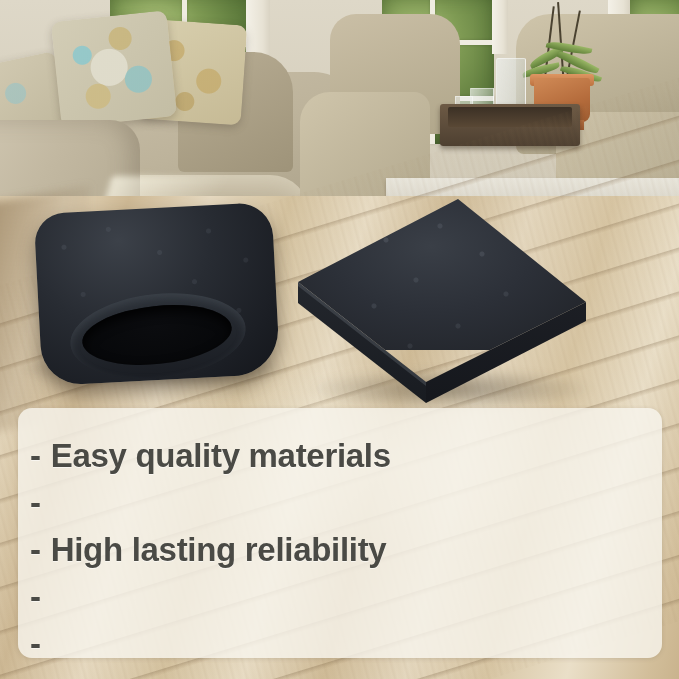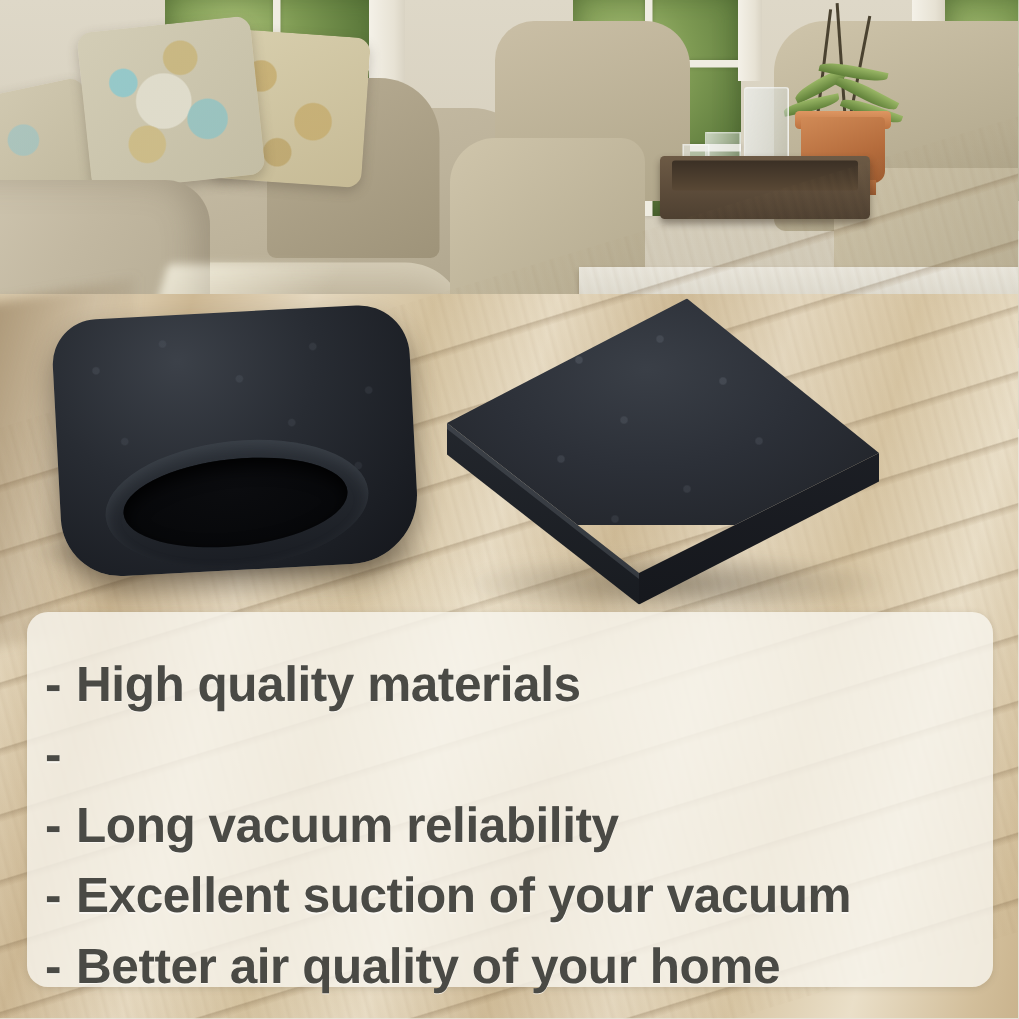--- a/index.html
+++ b/index.html
@@ -425,33 +425,31 @@
     <div class="pad-side-r"></div>
     <div class="pad-top"></div>
     <div class="pad-tex"></div>
     <div class="pad-edge-hl"></div>
   </div>
 
   <div class="feature-panel">
     <ul class="feature-list">
       <li class="feature-item">
         <span class="dash">-</span>
-        <span class="ftext">High quality materials</span>
+        <span class="ftext">Easy quality materials</span>
       </li>
       <li class="feature-item">
         <span class="dash">-</span>
       </li>
       <li class="feature-item">
         <span class="dash">-</span>
-        <span class="ftext">Long vacuum reliability</span>
+        <span class="ftext">High lasting reliability</span>
       </li>
       <li class="feature-item">
         <span class="dash">-</span>
-        <span class="ftext">Excellent suction of your vacuum</span>
       </li>
       <li class="feature-item">
         <span class="dash">-</span>
-        <span class="ftext">Better air quality of your home</span>
       </li>
     </ul>
   </div>
 
 </div>
 
 </body></html>

